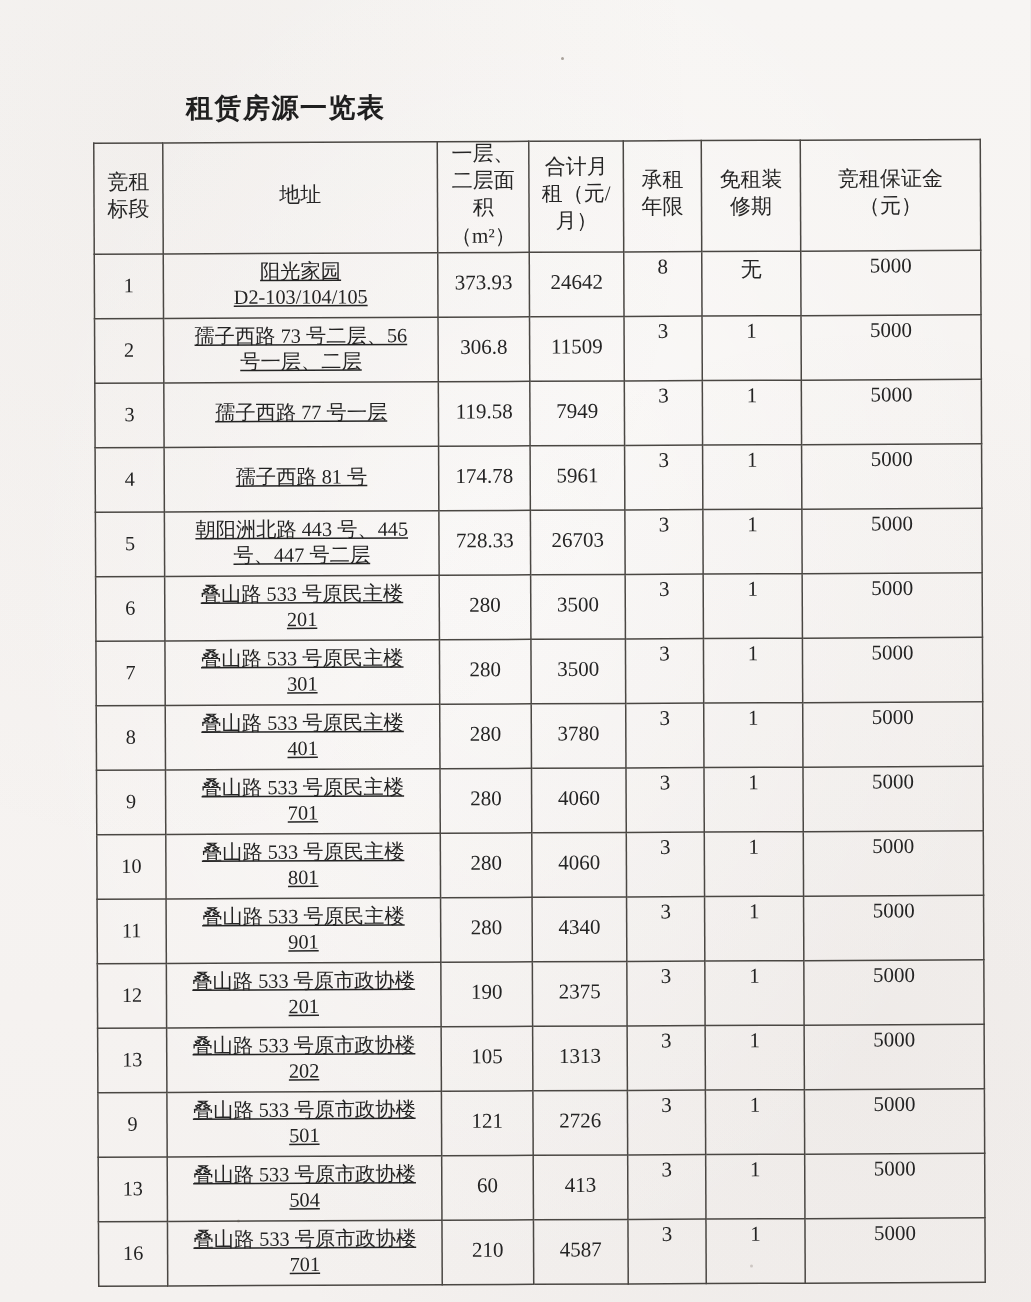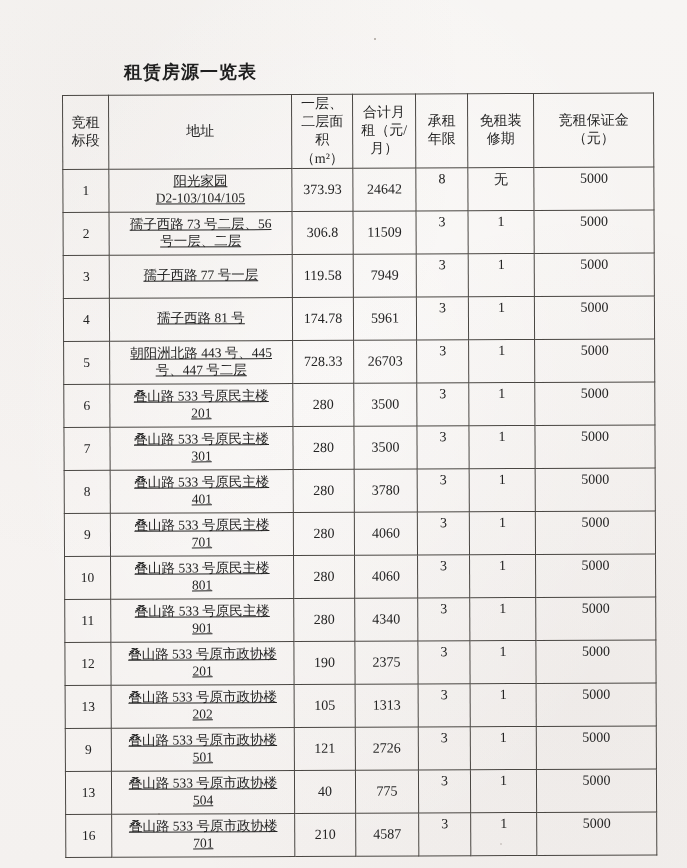--- a/index.html
+++ b/index.html
@@ -272,22 +272,22 @@
       <td class="c-area">121</td>
       <td class="c-rent">2726</td>
       <td class="c-years top-align">3</td>
       <td class="c-free top-align">1</td>
       <td class="c-deposit top-align">5000</td>
     </tr>
         <tr>
       <td class="c-bid">13</td>
       <td class="c-address">叠山路 533 号原市政协楼
 504</td>
-      <td class="c-area">40</td>
-      <td class="c-rent">775</td>
+      <td class="c-area">60</td>
+      <td class="c-rent">413</td>
       <td class="c-years top-align">3</td>
       <td class="c-free top-align">1</td>
       <td class="c-deposit top-align">5000</td>
     </tr>
         <tr>
       <td class="c-bid">16</td>
       <td class="c-address">叠山路 533 号原市政协楼
 701</td>
       <td class="c-area">210</td>
       <td class="c-rent">4587</td>

